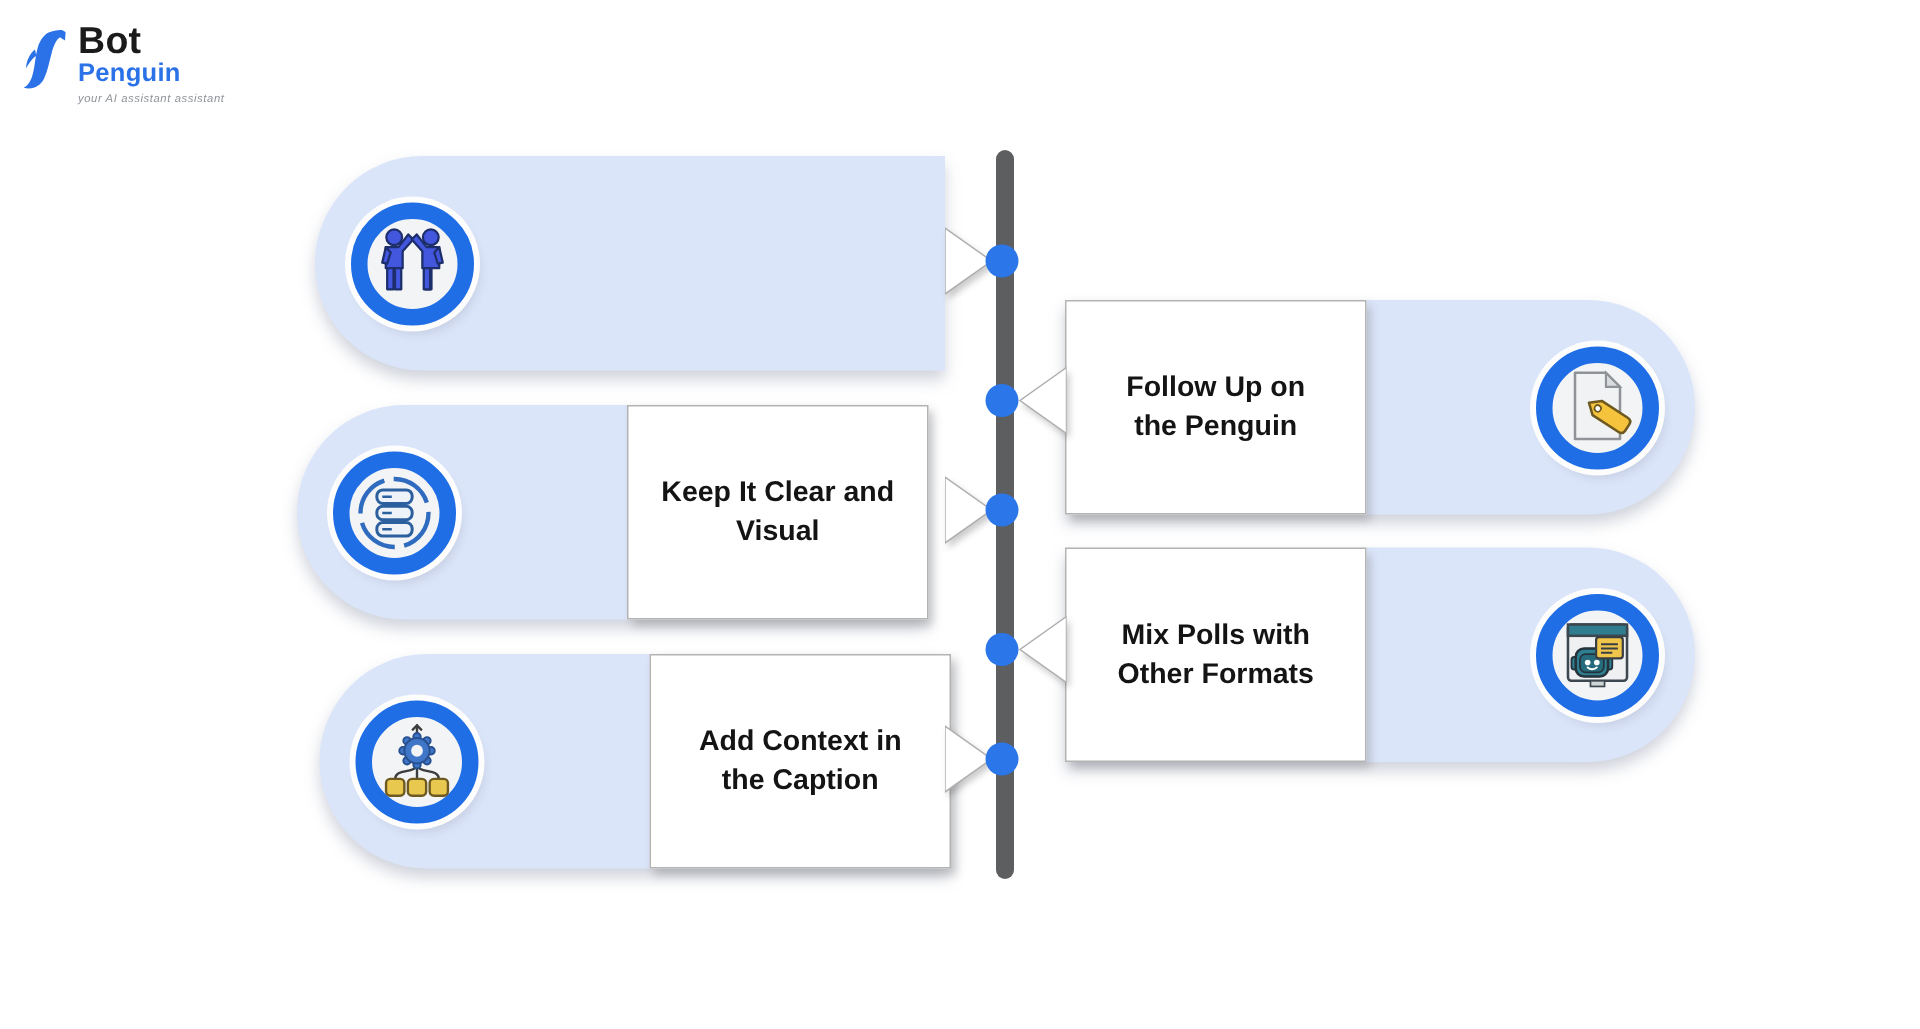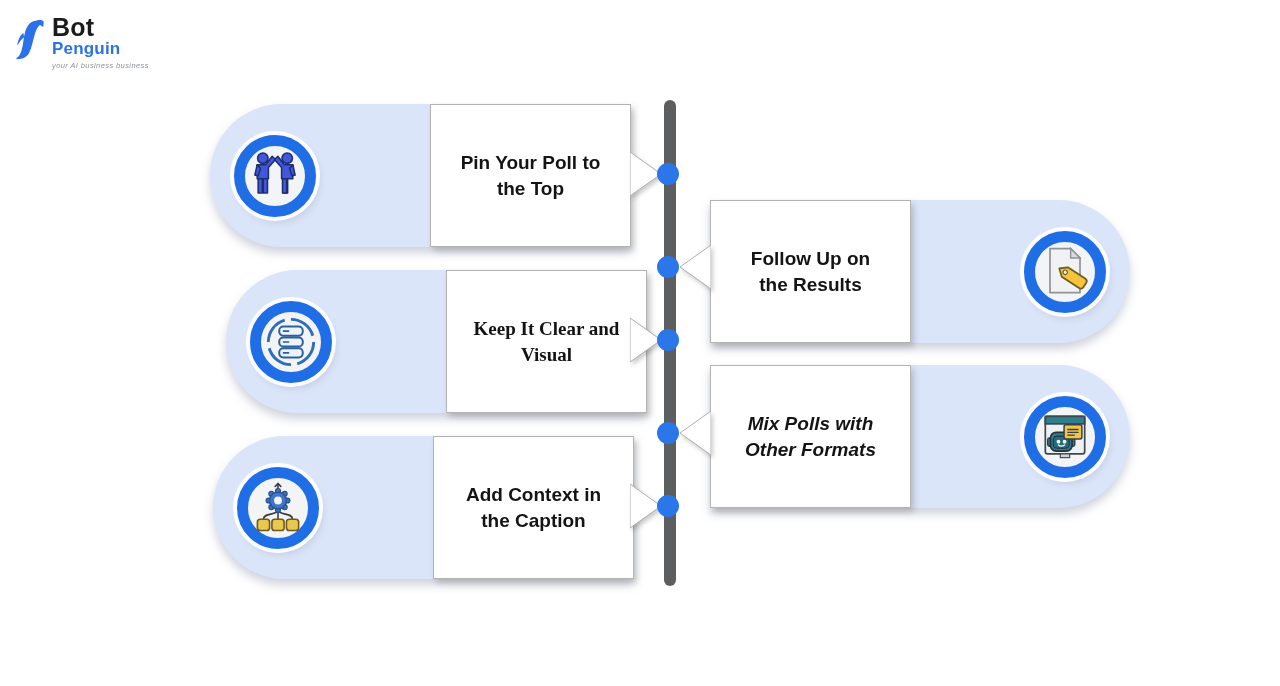--- a/index.html
+++ b/index.html
@@ -58,21 +58,21 @@
   <div class="logo">
     <span>
       <svg width="34" height="56" viewBox="0 0 40 62">
         <path d="M24 4 C19 5 15 10 13 17 C11 24 11 32 9 38 C8 42 6 46 2 48 C9 50 15 47 18 41 C21 35 22 28 24 21 C25.5 15.5 27.5 10.5 30.5 8.5 L34.5 11 L35 4.5 C32 1.5 28 3 24 4 Z" fill="#2b72e8"></path>
         <path d="M11 18 C7 21 4 27 4 33 C6 29 9 25 12 23 Z" fill="#2b72e8"></path>
       </svg>
     </span>
     <div class="logo-text">
       <span class="logo-bot">Bot</span>
       <span class="logo-penguin">Penguin</span>
-      <span class="logo-tagline">your AI business business</span>
+      <span class="logo-tagline">your AI assistant assistant</span>
     </div>
   </div>
 
   <div class="timeline-bar"></div>
 
   <div id="cards-root">
       <div class="card left" style="top: 104px; left: 210px;">
         <div class="pill"></div>
         <div class="icon-circle">
           <svg viewBox="0 0 64 64" width="60" height="60">
@@ -83,51 +83,47 @@
     <path d="M51 20 L42 20 L35 11 L31.5 14.5 L39 23 L39 35 L51 35 Z"></path>
     <path d="M14 35 h4.5 v15 h-4.5 z"></path>
               <path d="M19.5 35 h4.5 v15 h-4.5 z"></path>
     <path d="M45.5 35 h-4.5 v15 h4.5 z"></path>
               <path d="M40 35 h4.5 v15 h-4.5 z"></path>
     <path d="M13 20 l-2.5 11 3.5 .8 2.5 -8z"></path>
               <path d="M51 20 l2.5 11 -3.5 .8 -2.5 -8z"></path>
    </g>
           </svg>
         </div>
-        <div class="text-box">
-          <div class="card-title">Pin Your Poll to
-the Top</div>
-        </div>
       </div>
       <div class="connector" style="top: 151px; left: 630px;"><svg width="32" height="46">
           <polygon points="0,1 31,23 0,45" fill="#ffffff" stroke="#aeaeae" stroke-width="1"></polygon>
         </svg></div>
       <div class="timeline-dot" style="top: 163px;"></div>
       <div class="card right" style="top: 200px; left: 710px;">
         <div class="pill"></div>
         <div class="icon-circle">
           <svg viewBox="0 0 64 64" width="60" height="60">
    <path d="M16 7 H38 L48 17 V54 H16 Z" fill="#f1f2f4" stroke="#8f9296" stroke-width="1.8" stroke-linejoin="round"></path>
    <path d="M38 7 L48 17 H38 Z" fill="#d9dcdf" stroke="#8f9296" stroke-width="1.5"></path>
    <g transform="rotate(33 41 38)">
     <path d="M30 32 L52 32 Q55.5 32 55.5 35.5 L55.5 40.5 Q55.5 44 52 44 L30 44 L23 38 Z" fill="#f5c33c" stroke="#6e5a20" stroke-width="1.8" stroke-linejoin="round"></path>
     <circle cx="30.5" cy="38" r="2.3" fill="#fdfdfd" stroke="#6e5a20" stroke-width="1.2"></circle>
    </g>
           </svg>
         </div>
         <div class="text-box">
           <div class="card-title">Follow Up on
-the Results</div>
+the Penguin</div>
         </div>
       </div>
       <div class="connector" style="top: 244px; left: 679px;"><svg width="32" height="46">
           <polygon points="32,1 1,23 32,45" fill="#ffffff" stroke="#aeaeae" stroke-width="1"></polygon>
         </svg></div>
       <div class="timeline-dot" style="top: 256px;"></div>
-      <div class="card left" style="top: 270px; left: 226px; font-family: Liberation Serif, serif;">
+      <div class="card left" style="top: 270px; left: 198px;">
         <div class="pill"></div>
         <div class="icon-circle">
           <svg viewBox="0 0 64 64" width="58" height="58">
    <circle cx="32" cy="32" r="25" fill="none" stroke="#2f6bbf" stroke-width="3.2" stroke-dasharray="32 7"></circle>
    <g fill="#eef3fa" stroke="#2b5f9e" stroke-width="2.2">
     <rect x="19" y="15" width="26" height="10" rx="4.5"></rect>
     <rect x="19" y="27" width="26" height="10" rx="4.5"></rect>
     <rect x="19" y="39" width="26" height="10" rx="4.5"></rect>
    </g>
    <path d="M23 20 h7 M23 32 h7 M23 44 h7" stroke="#2b5f9e" stroke-width="1.8"></path>
@@ -135,21 +131,21 @@
         </div>
         <div class="text-box">
           <div class="card-title">Keep It Clear and
 Visual</div>
         </div>
       </div>
       <div class="connector" style="top: 317px; left: 630px;"><svg width="32" height="46">
           <polygon points="0,1 31,23 0,45" fill="#ffffff" stroke="#aeaeae" stroke-width="1"></polygon>
         </svg></div>
       <div class="timeline-dot" style="top: 329px;"></div>
-      <div class="card right" style="top: 365px; left: 710px; font-style: italic;">
+      <div class="card right" style="top: 365px; left: 710px;">
         <div class="pill"></div>
         <div class="icon-circle">
           <svg viewBox="0 0 64 64" width="60" height="60">
    <rect x="11" y="10" width="42" height="40" rx="2.5" fill="#eef0f1" stroke="#3c4750" stroke-width="1.8"></rect>
    <rect x="11" y="10" width="42" height="8" fill="#2f7d8e" stroke="#3c4750" stroke-width="1.8"></rect>
    <rect x="27" y="50" width="10" height="4" fill="#cfd4d6" stroke="#3c4750" stroke-width="1.2"></rect>
    <rect x="13.5" y="33" width="4" height="9" rx="2" fill="#2e7f91" stroke="#25323a" stroke-width="1.3"></rect>
    <rect x="38.5" y="33" width="4" height="9" rx="2" fill="#2e7f91" stroke="#25323a" stroke-width="1.3"></rect>
    <rect x="16.5" y="27" width="23" height="20" rx="6" fill="#2e7f91" stroke="#25323a" stroke-width="1.8"></rect>
    <rect x="19.5" y="31" width="17" height="13" rx="4" fill="#266b7c" stroke="#25323a" stroke-width="1.2"></rect>

